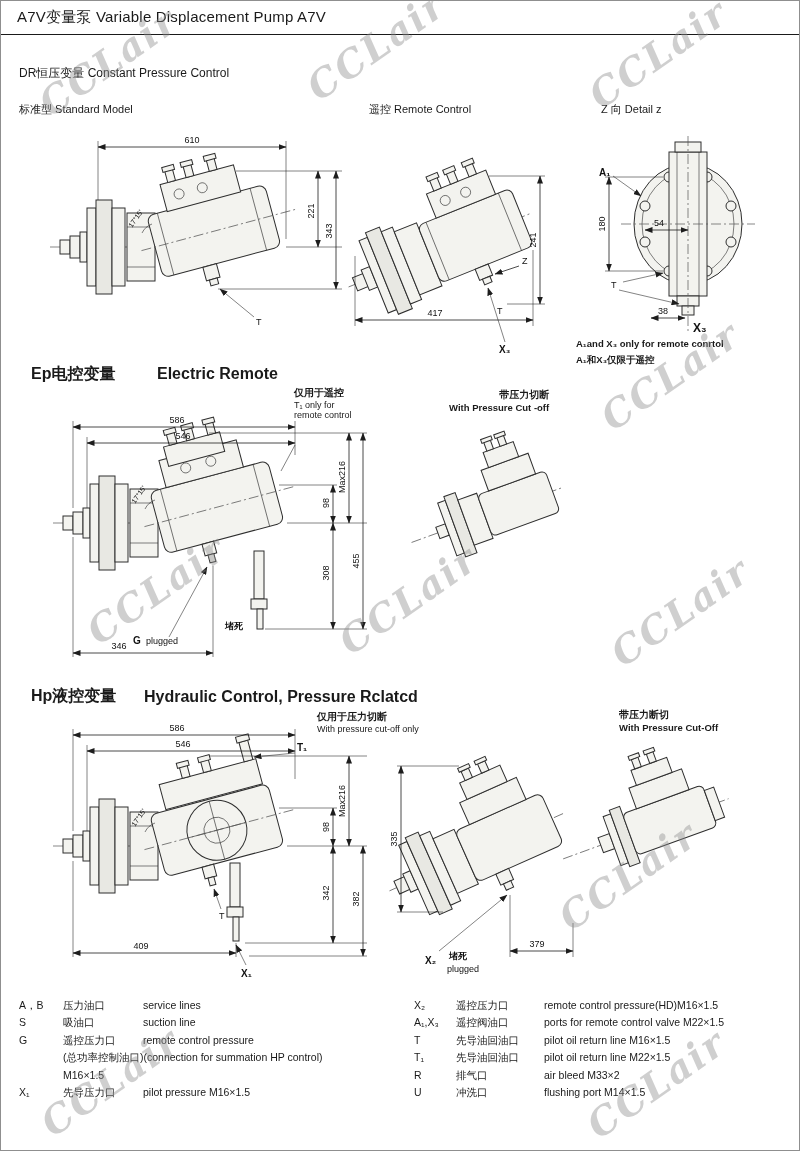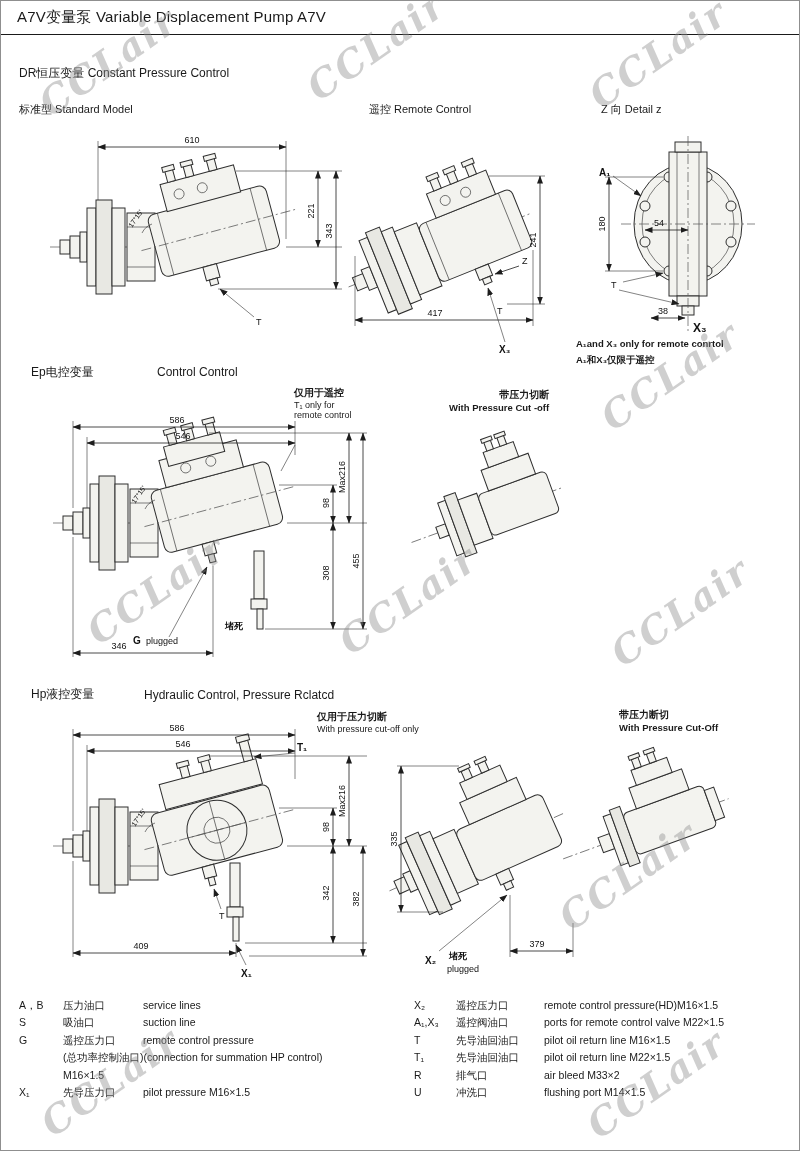--- a/index.html
+++ b/index.html
@@ -4,21 +4,21 @@
 <style>
 *{margin:0;padding:0;box-sizing:border-box}
 html,body{background:#fff}
 body{width:800px;height:1151px;font-family:"Liberation Sans",sans-serif;color:#1a1a1a;position:relative}
 .page{position:relative;width:800px;height:1151px;background:#fff;border:1px solid #8f8f8f;overflow:hidden}
 .abs{position:absolute}
 .t-head{font-size:15px;font-weight:400;letter-spacing:.2px}
 .rule{border-top:1.6px solid #1a1a1a;height:0}
 .sec{font-size:12px}
 .colh{font-size:11px}
-.hsec{font-size:12px;font-weight:normal}
+.hsec{font-size:16px;font-weight:bold}
 .cb{font-size:10px;font-weight:bold}
 .cbs{font-size:9.5px;font-weight:bold}
 .cs{font-size:9px}
 .note-b{font-size:9.5px;font-weight:bold}
 .wm{position:absolute;font-family:"DejaVu Serif",serif;font-style:italic;font-weight:bold;font-size:38px;color:rgba(140,140,140,.42);transform:rotate(-35deg);letter-spacing:2px;pointer-events:none;z-index:6}
 svg{position:absolute;overflow:visible}
 .sh{fill:#f3f3ef;stroke:#2e2e2e;stroke-width:1}
 .sh2{fill:#e8e8e3;stroke:#2e2e2e;stroke-width:1}
 .ln{stroke:#2e2e2e;stroke-width:.6;fill:none}
 .dim{stroke:#1d1d1d;stroke-width:.8;fill:none}
@@ -218,21 +218,21 @@
   <g>
     <line class="dim" x1="58" y1="184" x2="92" y2="184" marker-start="url(#aS)" marker-end="url(#aE)"></line>
     <text class="dt" x="70" y="180" text-anchor="middle">38</text>
   </g>
   <text class="ptb" x="100" y="198">X₃</text>
 </svg>
 <div class="abs note-b" style="left:575px;top:337px">A₁and X₃ only for remote conrtol</div>
 <div class="abs note-b" style="left:575px;top:353px">A₁和X₃仅限于遥控</div>
 
 <div class="abs hsec" style="left:30px;top:363px">Ep电控变量</div>
-<div class="abs hsec" style="left:156px;top:364px">Control Control</div>
+<div class="abs hsec" style="left:156px;top:364px">Electric Remote</div>
 <div class="abs" style="left:293px;top:385px">
   <div class="cb">仅用于遥控</div>
   <div class="cs">T₁ only for</div>
   <div class="cs" style="">remote control</div>
 </div>
 <div class="abs" style="left:448px;top:387px;text-align:right">
   <div class="cb">带压力切断</div>
   <div class="cbs">With Pressure Cut -off</div>
 </div>
 

